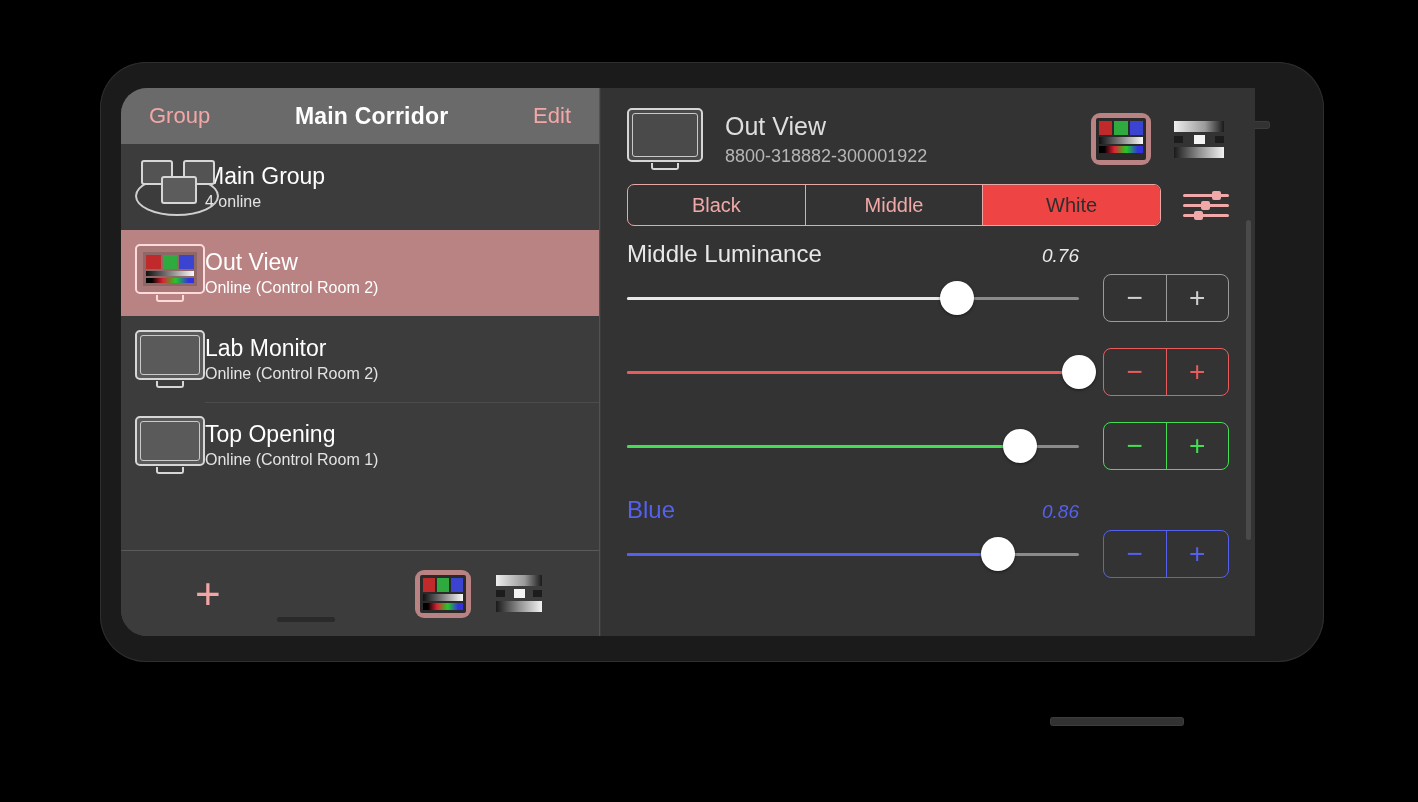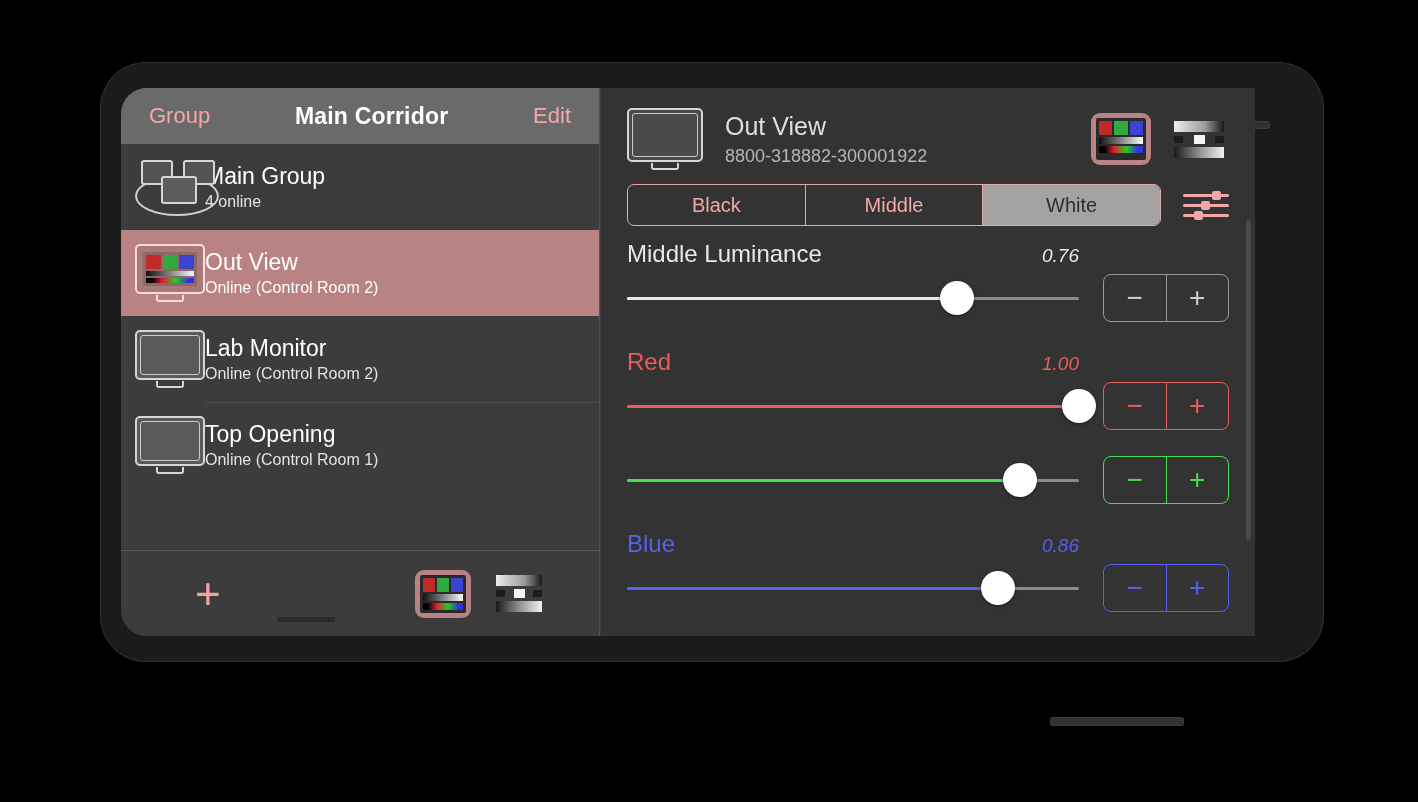--- a/index.html
+++ b/index.html
@@ -170,21 +170,21 @@
   .seg-wrap { display: flex; align-items: center; gap: 22px; margin-top: 8px; }
   .seg {
     flex: 1; display: flex; height: 42px;
     border: 1px solid #e8a7a7; border-radius: 7px; overflow: hidden;
   }
   .seg .opt {
     flex: 1; display: flex; align-items: center; justify-content: center;
     color: #f0a8a8; font-size: 20px; border-right: 1px solid #e8a7a7; text-align: right;
   }
   .seg .opt:last-child { border-right: none; }
-  .seg .opt.on { background: #a3a3a3; color: #2e2e2e; }
+  .seg .opt.on { background: #ef4444; color: #2e2e2e; }
   .eq-icon { width: 46px; height: 38px; display:flex; flex-direction:column; justify-content:center; gap:7px; }
   .eq-row { position: relative; height: 3px; background: #f0a8a8; border-radius:2px; }
   .eq-row i { position:absolute; top:-3px; width:9px; height:9px; background:#f0a8a8; border-radius:2px; }
 
   .sliders { margin-top: 14px; }
   .sl-group { margin-bottom: 26px; }
   .sl-head { display: flex; align-items: baseline; margin-bottom: 6px; }
   .sl-label { font-size: 24px; }
   .sl-val { margin-left: auto; font-size: 19px; font-style: italic; margin-right: 150px; }
   .sl-body { display: flex; align-items: center; gap: 24px; }
@@ -413,24 +413,20 @@
               <div class="thumb" style="left:73%"></div>
             </div>
             <div class="step" style="border-color:#9a9a9a">
               <div class="b" style="color:#cfcfcf;border-color:#9a9a9a">−</div>
               <div class="b" style="color:#cfcfcf">+</div>
             </div>
           </div>
         </div>
 
         <div class="sl-group">
-          <div class="sl-head">
-            <div class="sl-label" style="color:#e85c5c">Red</div>
-            <div class="sl-val" style="color:#e85c5c">1.00</div>
-          </div>
           <div class="sl-body">
             <div class="track">
               <div class="bg"></div>
               <div class="fill" style="width:100%;background:#e85c5c"></div>
               <div class="thumb" style="left:100%"></div>
             </div>
             <div class="step" style="border-color:#e85c5c">
               <div class="b" style="color:#e85c5c;border-color:#e85c5c">−</div>
               <div class="b" style="color:#e85c5c">+</div>
             </div>

